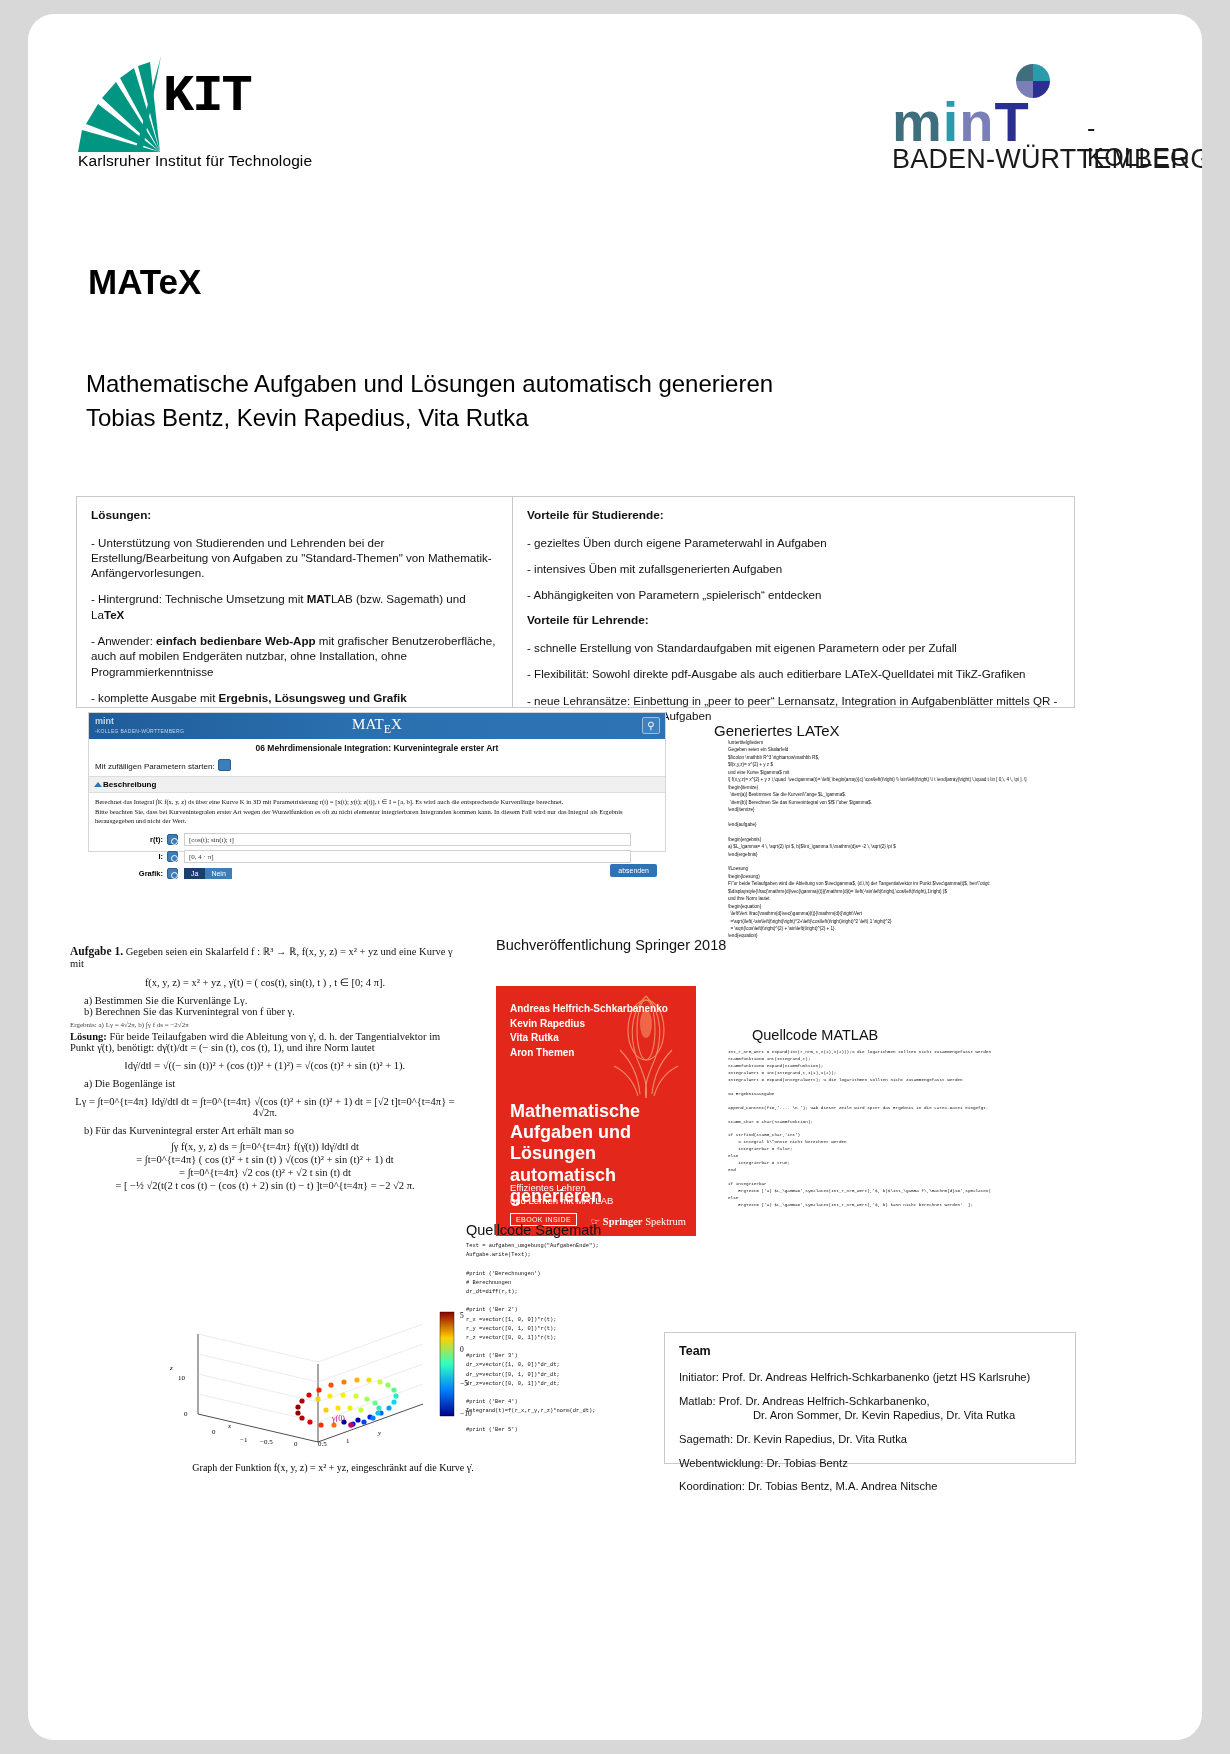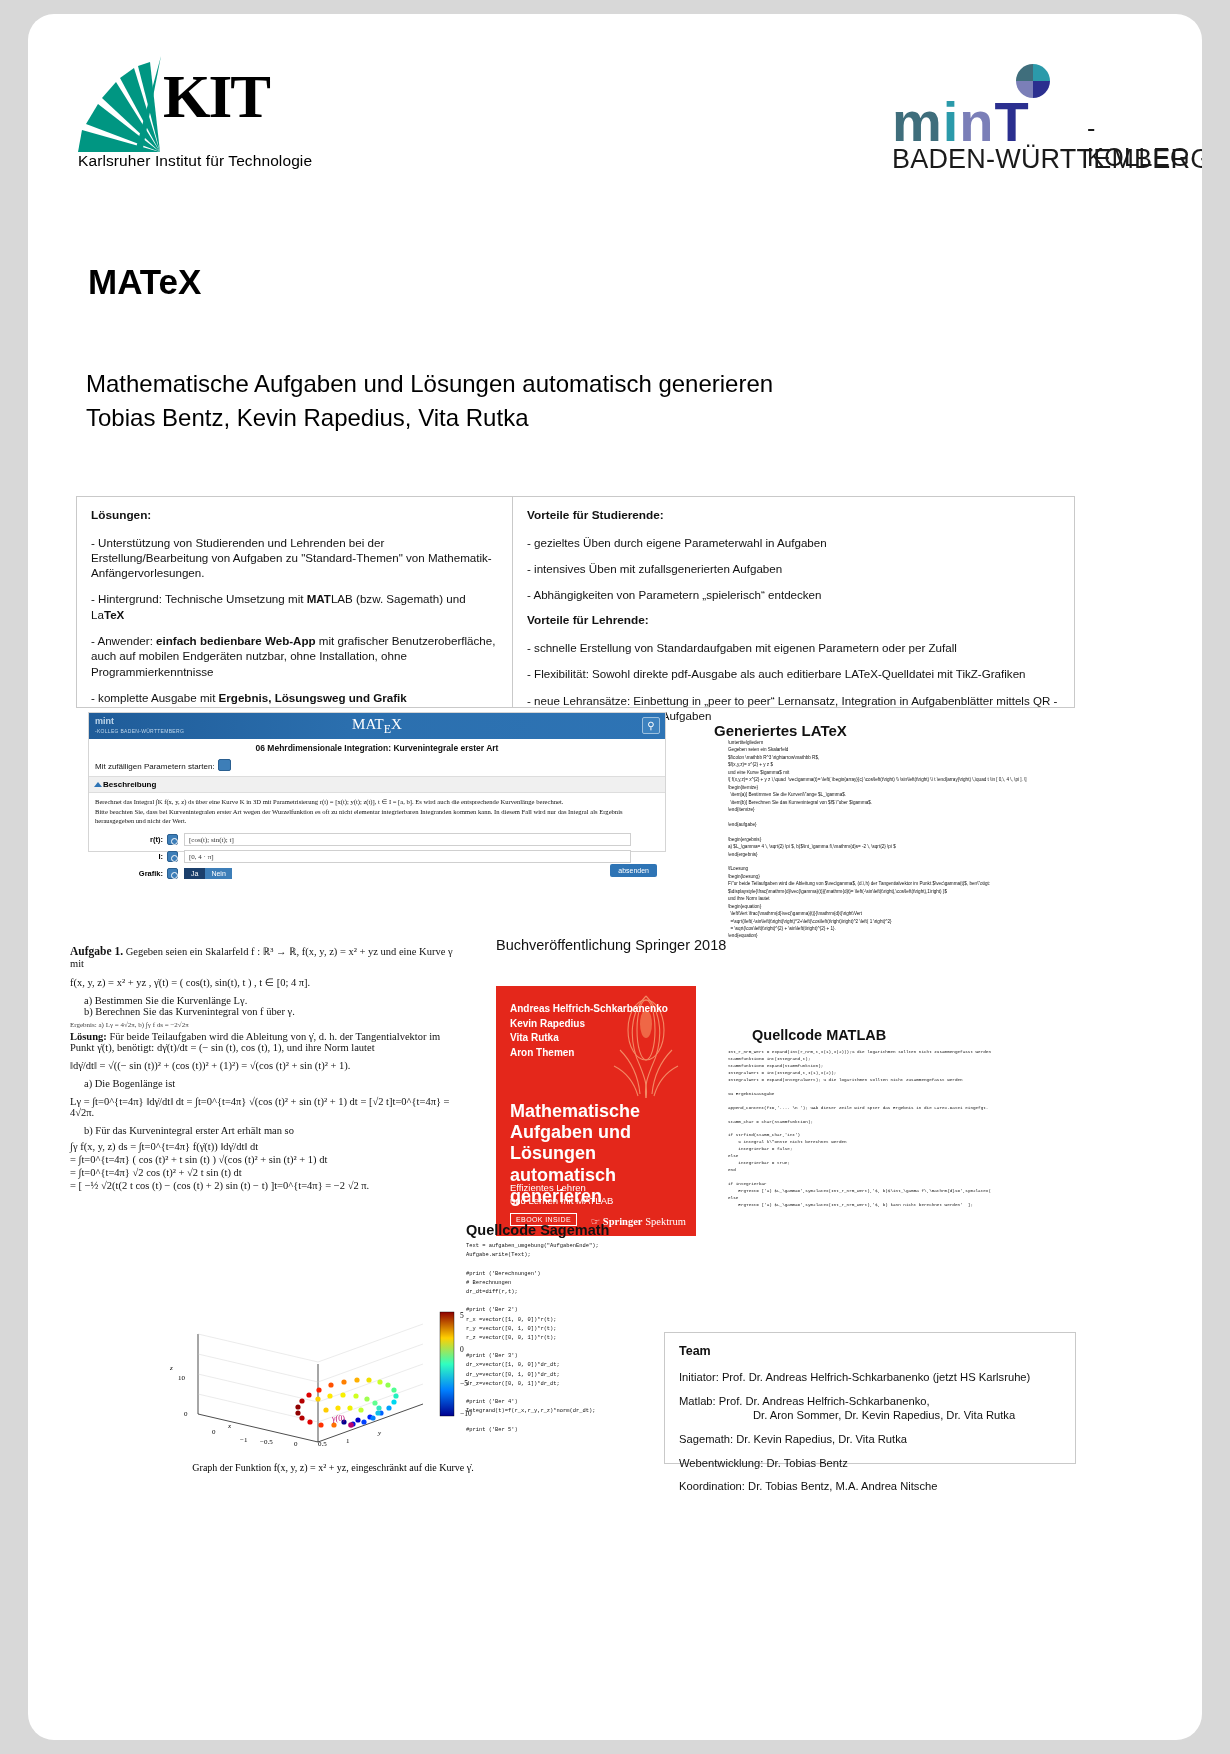--- a/index.html
+++ b/index.html
@@ -14,22 +14,22 @@
     width: 1174px; height: 1726px;
     background: #ffffff;
     border-radius: 26px;
     overflow: hidden;
   }
 
   
   .kit-logo { position: absolute; left: 50px; top: 42px; width: 248px; height: 118px; }
   .kit-fan { position: absolute; left: 0; top: 0; width: 118px; height: 96px; }
   .kit-word { position: absolute; left: 85px; top: 2px; font-weight: bold;
-              font-size: 61px; letter-spacing: -2px; color: #000; line-height: 78px;
-              font-family: Liberation Serif, serif; }
+              font-size: 52px; letter-spacing: -2px; color: #000; line-height: 78px;
+              font-family: Liberation Mono, monospace; }
   .kit-sub { position: absolute; left: 0; top: 96px; font-size: 15.5px; color: #000;
              white-space: nowrap; letter-spacing: 0.1px;}
 
   .mint-logo { position: absolute; right: 48px; top: 50px; width: 262px; height: 112px; }
   .mint-dot { position:absolute; left: 124px; top: 0px; width: 34px; height: 34px; border-radius: 50%; overflow: hidden; }
   .mint-dot i { position: absolute; width: 17px; height: 17px; display:block; }
   .mint-word { position: absolute; left: 0px; top: 30px; font-size: 56px; font-weight: bold;
                line-height: 56px; letter-spacing: 1px; }
   .mint-word span { display:inline; }
   .mint-kolleg { position:absolute; left: 195px; top: 50px; font-size: 25px; color:#1a1a1a; letter-spacing:0.5px; }
@@ -91,21 +91,21 @@
             position: relative; margin-right: 34px;}
   .fyesno .yes { display:inline-block; background:#1b3f6b; color:#fff; font-size:7px; padding: 2px 7px;}
   .fyesno .no  { display:inline-block; background:#3d7eb8; color:#fff; font-size:7px; padding: 2px 6px;}
   .fsend { position:absolute; right: 8px; bottom: 4px; background:#2e74b5; color:#fff; font-size:7px;
            padding: 3px 8px; border-radius: 2px;}
 
   
   .mathblock { position:absolute; left: 42px; top: 930px; width: 390px;
                font-family:"Liberation Serif", serif; font-size: 10.5px; color:#111; }
   .mathblock .task-head { font-weight: bold; font-size: 11.5px; }
-  .mathblock .ctr { margin: 7px 0; }
+  .mathblock .ctr { text-align:center; margin: 7px 0; }
   .mathblock .tiny { font-size: 7px; color:#444; }
   .mathblock .ind { padding-left: 14px; }
 
   
   .plot { position: absolute; left: 140px; top: 1280px; width: 320px; height: 160px; }
   .plot-cap { position:absolute; left: 105px; top: 1448px; width: 400px; text-align:center;
               font-family:"Liberation Serif", serif; font-size: 10px; }
 
   
   .book-cap { position:absolute; left: 468px; top: 923px; font-size: 14.5px; color:#111; }
@@ -113,21 +113,21 @@
   .book-authors { position:absolute; left: 14px; top: 16px; color:#fff; font-size: 10px; line-height: 1.45; font-weight:bold;}
   .book-title { position: absolute; left: 14px; top: 115px; color:#fff; font-size: 18px; font-weight:bold; line-height: 1.18;}
   .book-sub { position: absolute; left: 14px; top: 196px; color:#fff; font-size: 9.5px; line-height:1.35;}
   .book-ebook { position:absolute; left: 14px; bottom: 10px; border: 1px solid #fff; color:#fff;
                 font-size: 7px; padding: 2px 5px; letter-spacing:0.4px;}
   .book-springer { position: absolute; right: 10px; bottom: 9px; color:#fff; font-size: 10.5px; font-family:"Liberation Serif", serif;}
   .book-springer b { font-weight: bold; }
   .book-orn { position: absolute; right: 4px; top: 4px; width: 92px; height: 112px; opacity: 0.55;}
 
   
-  .code-head { position:absolute; font-size: 14.5px; color:#111;font-weight:bold; }
+  .code-head { position:absolute; font-size: 14.5px; color:#111; }
 
   .latex-head { position:absolute; left: 686px; top: 708px; font-size: 15px; }
   .latex-code { position:absolute; left: 700px; top: 725px; width: 360px;
                 font-family:"Liberation Sans", sans-serif; font-size: 4.6px; line-height: 1.62;
                 color:#111; white-space: pre-wrap; word-break: break-word;}
 
   .matlab-head { position:absolute; left: 724px; top: 1013px; font-size: 14.5px; }
   .matlab-code { position:absolute; left: 700px; top: 1035px; width: 362px; font-family:"Liberation Mono", monospace;
                  font-size: 4.3px; line-height: 1.62; color:#111; white-space: pre;}
 

